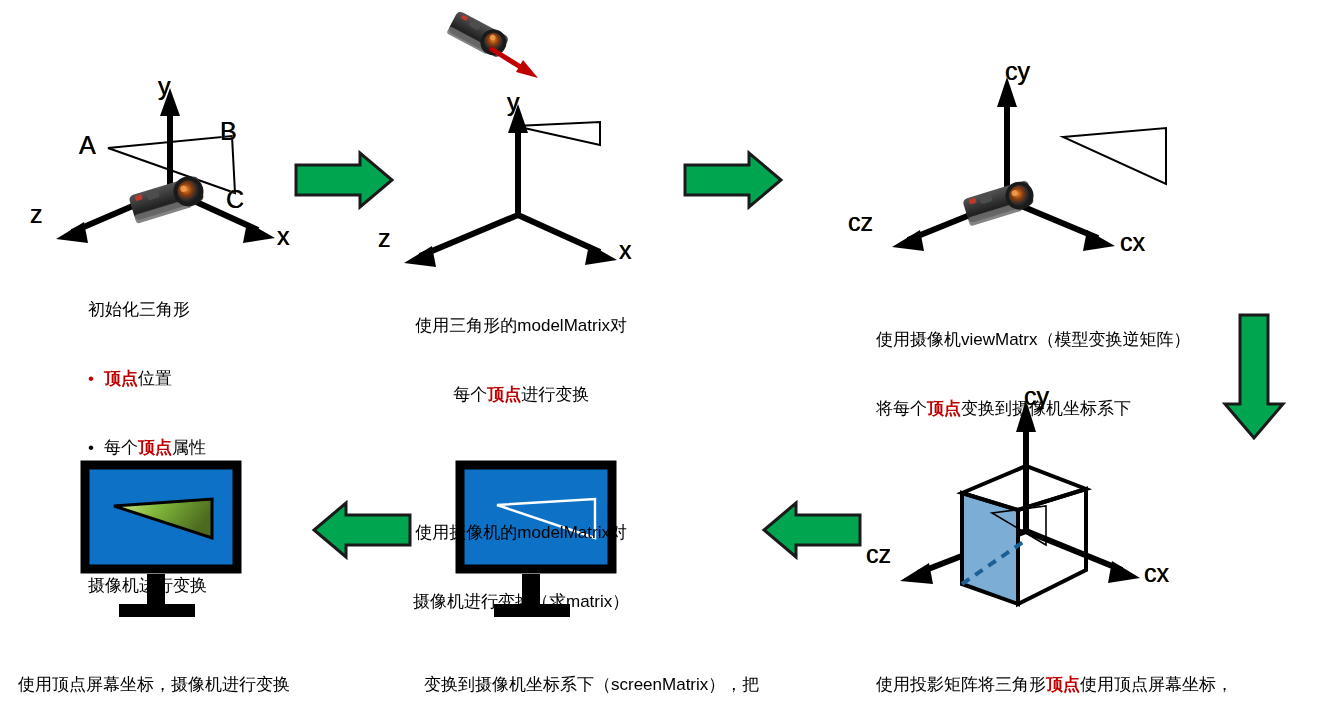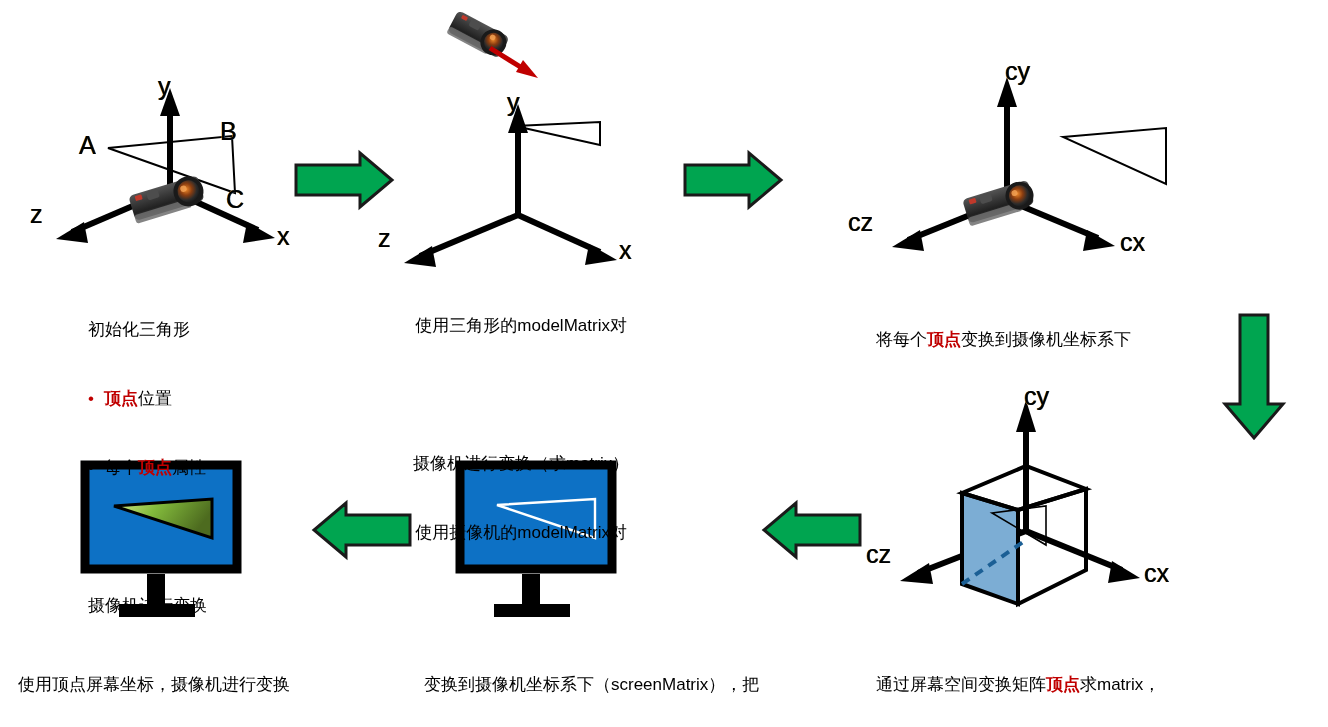--- a/index.html
+++ b/index.html
@@ -227,47 +227,49 @@
   <div class="axis-label" style="left:619px; top:236px;">x</div>
 
   <div class="axis-label" style="left:1005px; top:57px;">cy</div>
   <div class="axis-label" style="left:848px; top:208px;">cz</div>
   <div class="axis-label" style="left:1120px; top:228px;">cx</div>
 
   <div class="axis-label" style="left:1024px; top:382px;">cy</div>
   <div class="axis-label" style="left:866px; top:540px;">cz</div>
   <div class="axis-label" style="left:1144px; top:559px;">cx</div>
 
-  <div class="caption" style="left:88px; top:272px;">
+  <div class="caption" style="left:88px; top:252px;">
     <div class="cap-line">初始化三角形</div>
     <div class="bullet-row">
       <span class="bullet-dot red">•</span>
       <span><span class="hl">顶点</span><span>位置</span></span>
     </div>
     <div class="bullet-row">
       <span class="bullet-dot black">•</span>
       <span><span>每个</span><span class="hl">顶点</span><span>属性</span></span>
     </div>
     <div class="spacer"></div>
     <div class="cap-line">摄像机进行变换</div>
   </div>
 
   <div class="caption" style="left:413px; top:268px;text-align:center;">
     <div class="cap-line">使用三角形的modelMatrix对</div>
+    <div class="cap-line"><span>每个</span><span class="hl">顶点</span><span>进行变换</span></div>
     <div class="spacer"></div>
+    <div class="cap-line">使用摄像机的modelMatrix对</div>
     <div class="cap-line">摄像机进行变换（求matrix）</div>
-    <div class="cap-line">使用摄像机的modelMatrix对</div>
   </div>
 
   <div class="caption" style="left:876px; top:282px;">
+    <div class="cap-line">使用摄像机viewMatrx（模型变换逆矩阵）</div>
     <div class="cap-line"><span>将每个</span><span class="hl">顶点</span><span>变换到摄像机坐标系下</span></div>
   </div>
 
   <div class="caption" style="left:876px; top:627px;">
-    <div class="cap-line"><span>通过屏幕空间变换矩阵</span><span class="hl">顶点</span><span>求matrix，</span></div>
+    <div class="cap-line"><span>使用投影矩阵将三角形</span><span class="hl">顶点</span><span>使用顶点屏幕坐标，</span></div>
     
   </div>
 
   <div class="caption" style="left:424px; top:627px;">
     <div class="cap-line">变换到摄像机坐标系下（screenMatrix），把</div>
     
   </div>
 
   <div class="caption" style="left:18px; top:627px;">
     <div class="cap-line">使用顶点屏幕坐标，摄像机进行变换</div>

